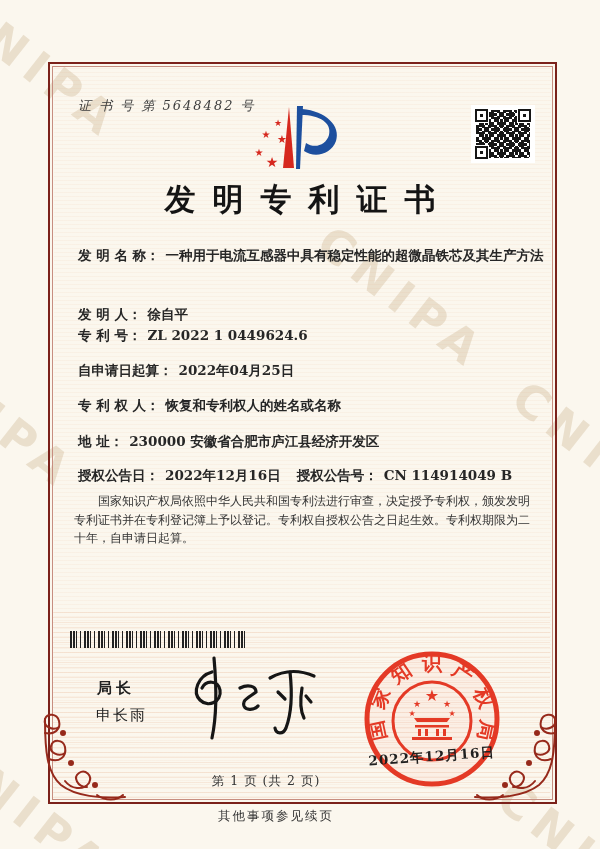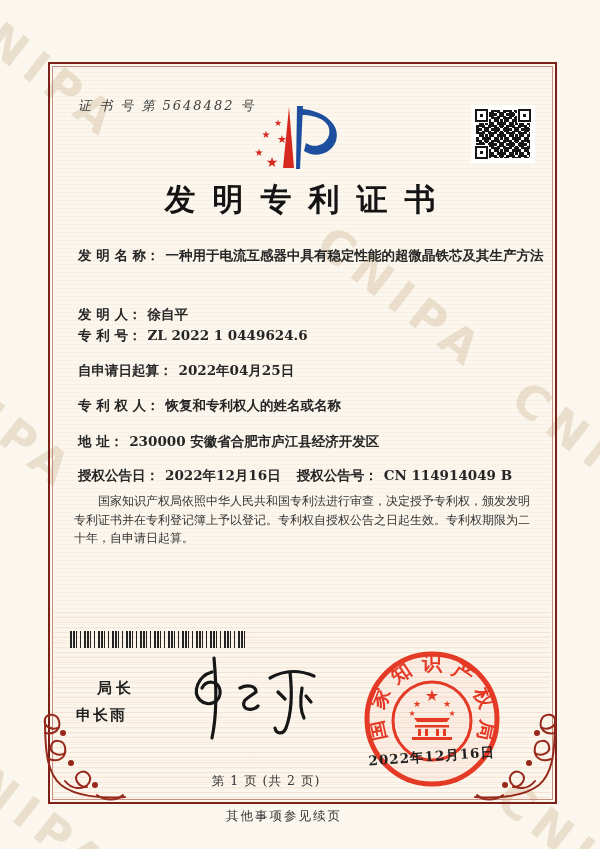--- a/index.html
+++ b/index.html
@@ -46,25 +46,25 @@
   #row-name{top:247px;} #row-inventor{top:293px;margin-top:13px;} #row-patentno{top:327px;}
   #row-filing{top:362px;} #row-patentee{top:397px;} #row-address{top:433px;} #row-grant{top:467px;}
   
   .paragraphs{position:absolute;left:74px;top:492px;width:456px;font-size:12px;
     line-height:18.5px;color:#333;text-align:justify;}
   .paragraphs p{margin:0;text-indent:2em;}
   
   .barcode{position:absolute;left:70px;top:631px;width:177px;height:17px;
     background:repeating-linear-gradient(90deg,#222 0 2px,transparent 2px 3px,#222 3px 5px,transparent 5px 6px,#222 6px 7px,transparent 7px 10px,#222 10px 11px,transparent 11px 14px);}
   .signoff-title{position:absolute;left:97px;top:679px;font-size:15px;font-weight:bold;letter-spacing:4px;color:#222;}
-  .signoff-name{position:absolute;left:76px;top:706px;font-size:15px;font-weight:bold;letter-spacing:2px;color:#222;}
+  .signoff-name{position:absolute;left:96px;top:706px;font-size:15px;font-weight:normal;letter-spacing:2px;color:#222;}
   .signature{position:absolute;left:172px;top:652px;width:160px;height:90px;}
   .seal{position:absolute;left:361px;top:648px;width:142px;height:142px;opacity:0.95;}
   .page-no{position:absolute;left:0;width:532px;top:773px;text-align:center;font-size:12.5px;color:#333;letter-spacing:1px;}
-  .note{position:absolute;left:0;width:552px;top:808px;text-align:center;font-size:12.5px;color:#333;letter-spacing:2px;padding-left:8px;}
+  .note{position:absolute;left:0;width:552px;top:808px;text-align:center;font-size:12.5px;color:#333;letter-spacing:2px;}
 </style>
 </head>
 <body>
 
 <div class="wm" style="left:-25px;top:-15px;">CNIPA</div>
 <div class="wm" style="left:340px;top:215px;">CNIPA</div>
 <div class="wm" style="left:-70px;top:335px;">CNIPA</div>
 <div class="wm" style="left:535px;top:370px;">CNIPA</div>
 <div class="wm" style="left:-35px;top:730px;">CNIPA</div>
 <div class="wm" style="left:520px;top:770px;">CNIPA</div>

